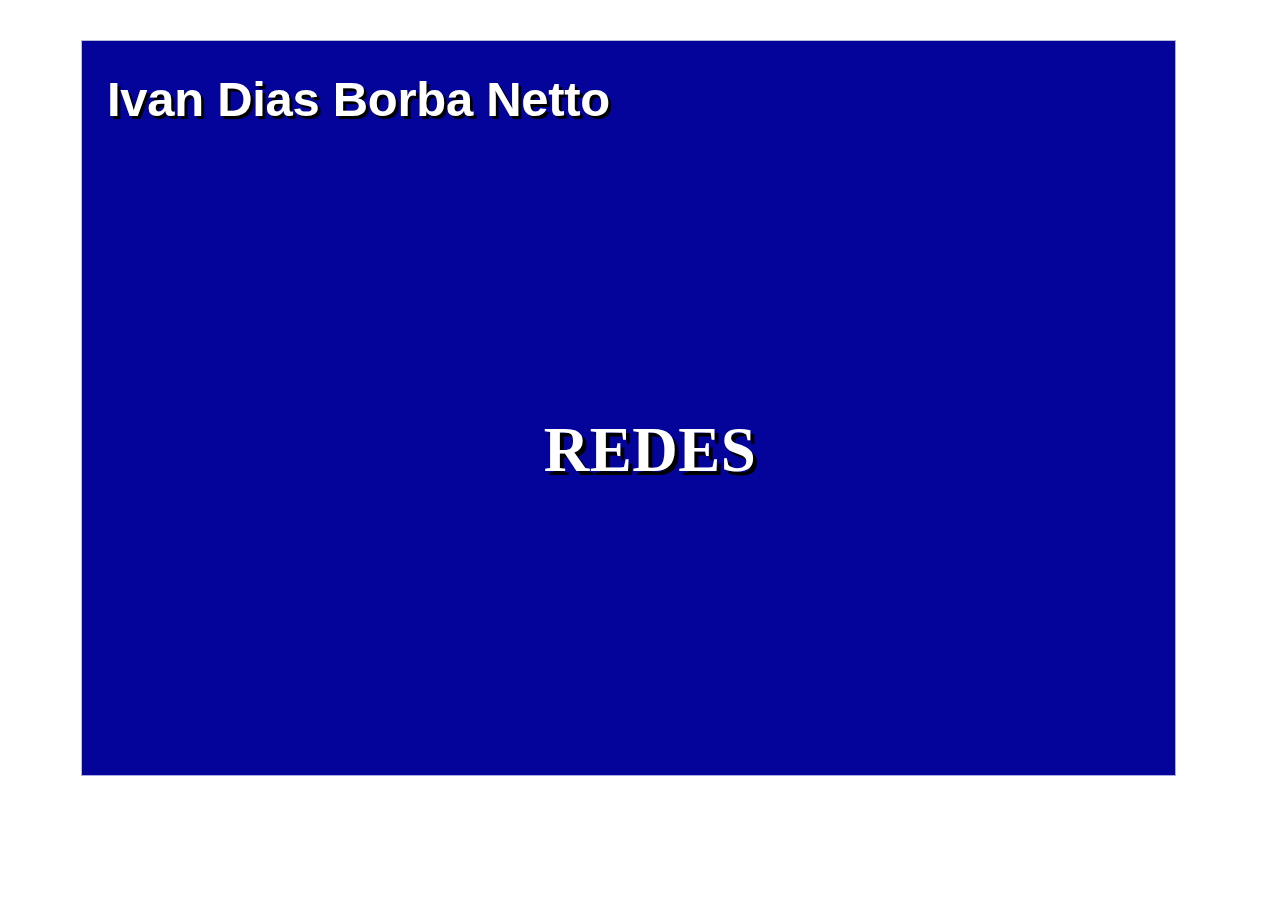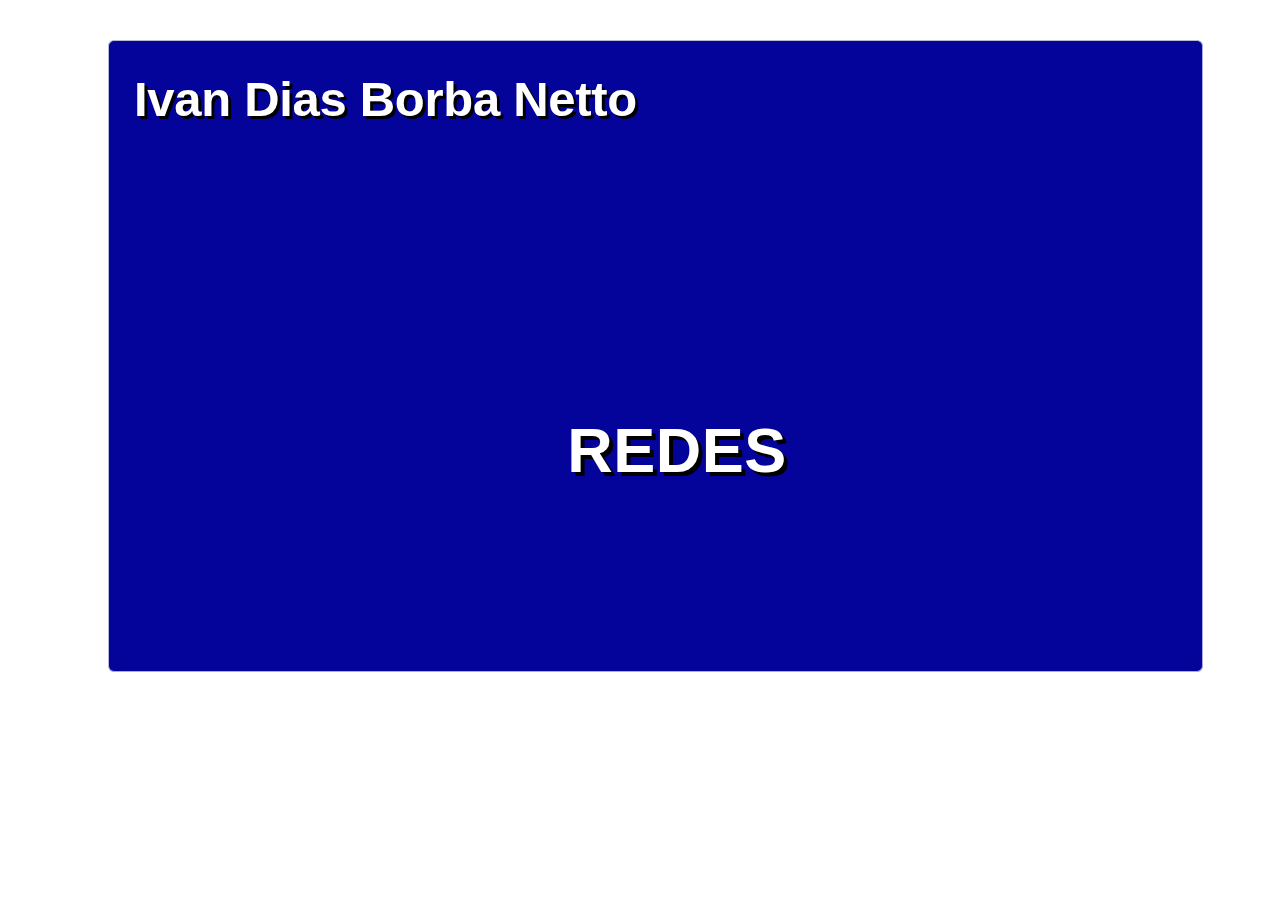--- a/index.html
+++ b/index.html
@@ -19,32 +19,31 @@
   #slide-canvas {
     position: relative;
     width: 1280px;
     height: 905px;
     background: #ffffff;
   }
 
   
   #slide-panel {
     position: absolute;
-    left: 108px;
+    left: 81px;
     top: 40px;
     width: 1095px;
-    height: 632px;
+    height: 736px;
     background: #04049b;
     box-sizing: border-box;
     border-top: 1px solid #b9b9d8;
     border-left: 1px solid #b9b9d8;
     border-right: 1px solid #a9a9e0;
     border-bottom: 1px solid #a9a9e0;
     overflow: hidden;
-    border-radius: 6px;
   }
 
   
   #slide-title {
     position: absolute;
     left: 25px;
     top: 32px;
     width: 1040px;
     margin: 0;
     font-family: "Liberation Sans", sans-serif;
@@ -66,21 +65,21 @@
     width: 1040px;
     height: 180px;
     display: flex;
     align-items: center;
     justify-content: center;
   }
 
   #slide-heading {
     margin: 0;
     padding-left: 46px; 
-    font-family: Liberation Sans, sans-serif;
+    font-family: Liberation Serif, serif;
     font-size: 63px;
     font-weight: bold;
     line-height: 1.1;
     letter-spacing: 0.5px;
     color: #ffffff;
     text-align: right;
     text-shadow: 4px 4px 0 #000000;
     white-space: nowrap;
   }
 </style>

